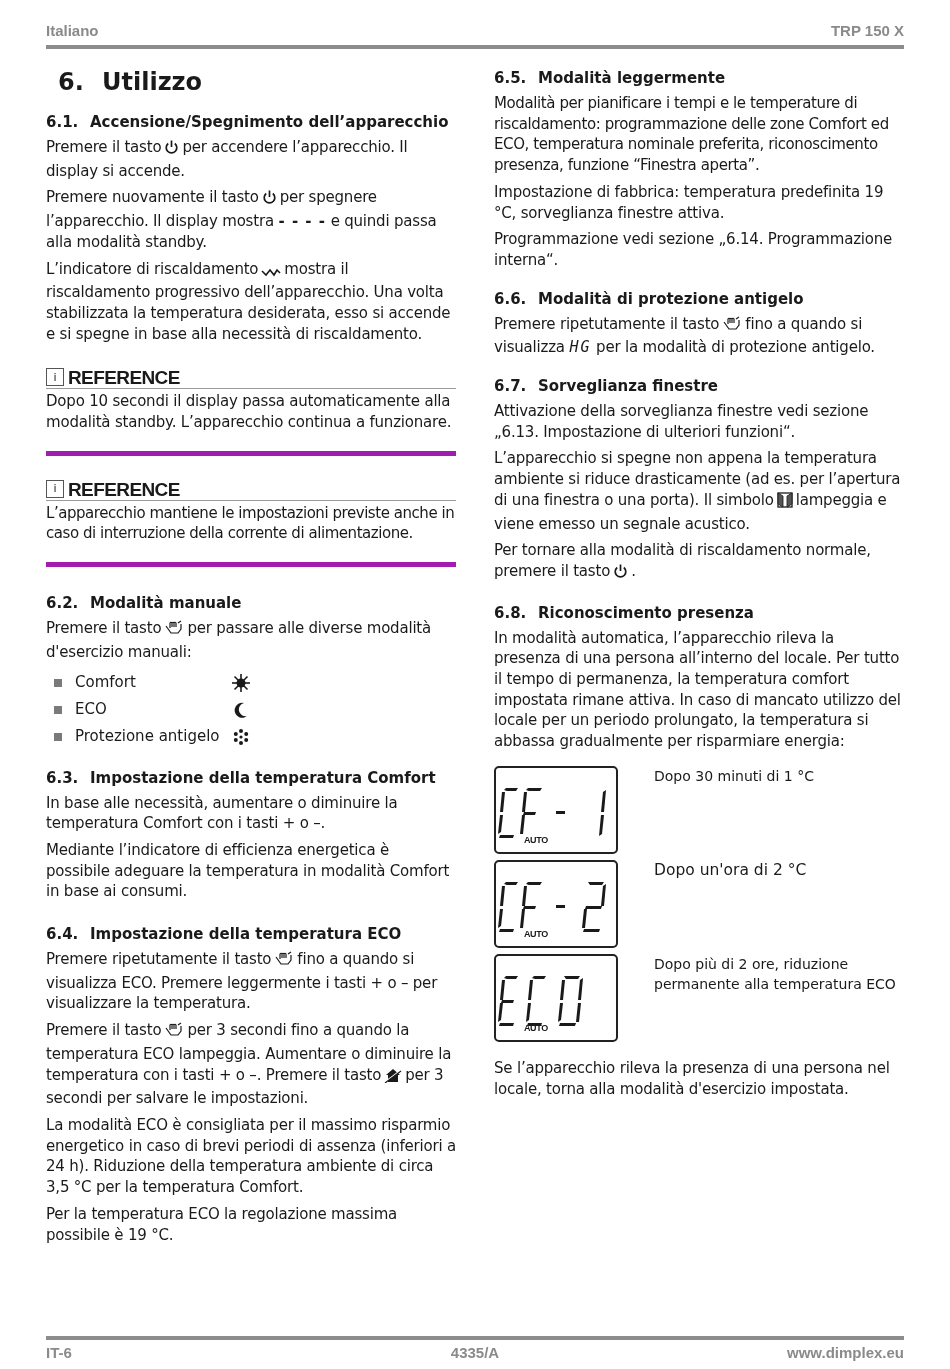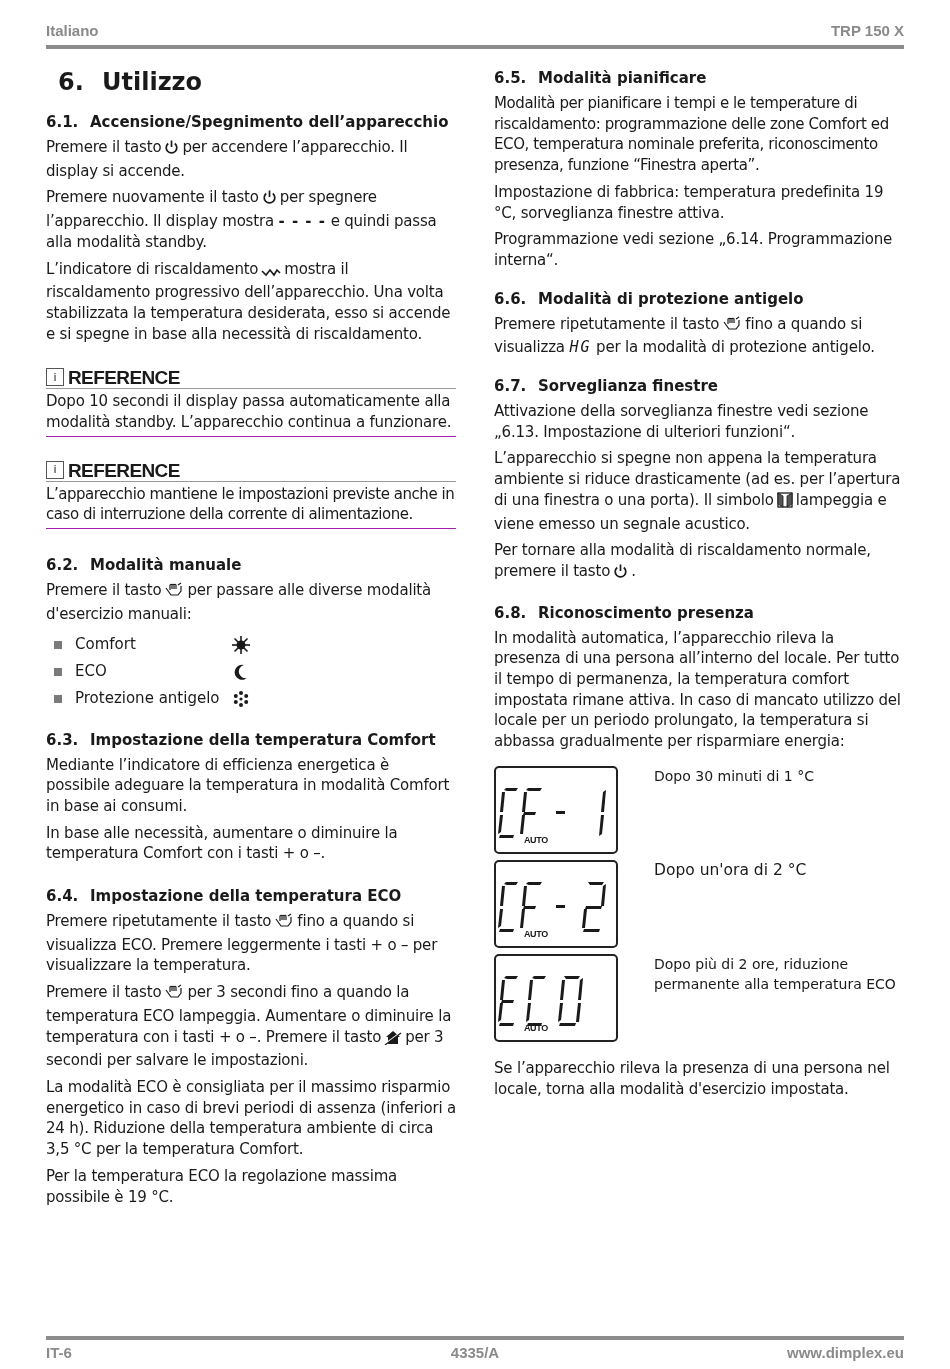--- a/index.html
+++ b/index.html
@@ -29,21 +29,21 @@
     .sec { margin-bottom: 18px; }
 
     .ic { display: inline-block; vertical-align: -3px; margin: 0 3px; }
 
     .ref { margin: 22px 0 0 0; }
     .ref-head { display: flex; align-items: flex-end; border-bottom: 1px solid #9a9a9a; height: 22px; }
     .ref-i { width: 16px; height: 16px; border: 1px solid #555; font-size: 11px; display: flex;
       align-items: center; justify-content: center; margin-right: 4px; margin-bottom: 2px; font-family: "DejaVu Sans", sans-serif; }
     .ref-title { font-family: "Liberation Sans", sans-serif; font-size: 19px; font-weight: bold;
       letter-spacing: -0.6px; line-height: 20px; }
-    .ref-body { border-bottom: 1px solid #a21caf; padding: 2px 0 3px 0; }
+    .ref-body { border-bottom: 5px solid #a21caf; padding: 2px 0 18px 0; }
     .ref-body p { margin: 0; }
 
     ul.modes { list-style: none; margin: 4px 0 8px 0; padding: 0; }
     ul.modes li { position: relative; height: 27px; line-height: 26px; font-size: 15px; padding-left: 29px; }
     ul.modes li:before { content: ""; position: absolute; left: 8px; top: 10px; width: 8px; height: 8px; background: #7a7a7a; }
     ul.modes li .mi { position: absolute; left: 186px; top: 5px; }
 
     .lcd-row { display: flex; margin-bottom: 6px; }
     .lcd { width: 120px; height: 84px; border: 2px solid #222; border-radius: 5px; position: relative; flex: none; }
     .lcd svg { position: absolute; left: 0; top: 0; }
@@ -126,22 +126,22 @@
                 <circle cx="3.8" cy="12" r="2"></circle>
                 <circle cx="14.2" cy="12" r="2"></circle>
                 <circle cx="9" cy="9" r="1.6"></circle>
               </g>
             </svg></span></li>
     </ul>
   </div>
 
   <div class="sec">
     <h2><span class="num">6.3.</span><span>Impostazione della temperatura Comfort</span></h2>
+    <p>In base alle necessità, aumentare o diminuire la temperatura Comfort con i tasti + o –.</p>
     <p>Mediante l’indicatore di efficienza energetica è possibile adeguare la temperatura in modalità Comfort in base ai consumi.</p>
-    <p>In base alle necessità, aumentare o diminuire la temperatura Comfort con i tasti + o –.</p>
   </div>
 
   <div class="sec" style="margin-top:22px;">
     <h2><span class="num">6.4.</span><span>Impostazione della temperatura ECO</span></h2>
     <p><span>Premere ripetutamente il tasto</span><span class="ic"><svg width="20" height="16" viewBox="0 0 20 16">
             <path d="M2 6 L7 13 L14 13 L17 9 L17 4 M6 8 L6 3 Q7 1.5 8 3 L8 7 M8 3 Q9 1.5 10 3 L10 7 M10 3 Q11 1.5 12 3 L12 7 M14 3 L17 1" fill="none" stroke="#1a1a1a" stroke-width="1.2"></path>
           </svg></span><span>fino a quando si visualizza ECO. Premere leggermente i tasti + o – per visualizzare la temperatura.</span></p>
     <p><span>Premere il tasto</span><span class="ic"><svg width="20" height="16" viewBox="0 0 20 16">
             <path d="M2 6 L7 13 L14 13 L17 9 L17 4 M6 8 L6 3 Q7 1.5 8 3 L8 7 M8 3 Q9 1.5 10 3 L10 7 M10 3 Q11 1.5 12 3 L12 7 M14 3 L17 1" fill="none" stroke="#1a1a1a" stroke-width="1.2"></path>
           </svg></span><span>per 3 secondi fino a quando la temperatura ECO lampeggia. Aumentare o diminuire la temperatura con i tasti + o –. Premere il tasto</span><span class="ic"><svg width="18" height="16" viewBox="0 0 18 16">
@@ -149,21 +149,21 @@
             <line x1="1" y1="15" x2="17" y2="3" stroke="#fff" stroke-width="1.5"></line>
             <line x1="1" y1="16" x2="17" y2="4" stroke="#1a1a1a" stroke-width="1.2"></line>
           </svg></span><span>per 3 secondi per salvare le impostazioni.</span></p>
     <p>La modalità ECO è consigliata per il massimo risparmio energetico in caso di brevi periodi di assenza (inferiori a 24 h). Riduzione della temperatura ambiente di circa 3,5 °C per la temperatura Comfort.</p>
     <p>Per la temperatura ECO la regolazione massima possibile è 19 °C.</p>
   </div>
 </div>
 
 <div class="col col-right">
   <div class="sec">
-    <h2><span class="num">6.5.</span><span>Modalità pianificare</span></h2>
+    <h2><span class="num">6.5.</span><span>Modalità leggermente</span></h2>
     <p style="letter-spacing:-0.4px;">Modalità per pianificare i tempi e le temperature di riscaldamento: programmazione delle zone Comfort ed ECO, temperatura nominale preferita, riconoscimento presenza, funzione “Finestra aperta”.</p>
     <p>Impostazione di fabbrica: temperatura predefinita 19 °C, sorveglianza finestre attiva.</p>
     <p>Programmazione vedi sezione „6.14. Programmazione interna“.</p>
   </div>
 
   <div class="sec">
     <h2><span class="num">6.6.</span><span>Modalità di protezione antigelo</span></h2>
     <p><span>Premere ripetutamente il tasto</span><span class="ic"><svg width="20" height="16" viewBox="0 0 20 16">
             <path d="M2 6 L7 13 L14 13 L17 9 L17 4 M6 8 L6 3 Q7 1.5 8 3 L8 7 M8 3 Q9 1.5 10 3 L10 7 M10 3 Q11 1.5 12 3 L12 7 M14 3 L17 1" fill="none" stroke="#1a1a1a" stroke-width="1.2"></path>
           </svg></span><span>fino a quando si visualizza</span> <span style="font-family:'DejaVu Sans Mono',monospace;font-style:italic;letter-spacing:2px;">HG</span> <span>per la modalità di protezione antigelo.</span></p>

